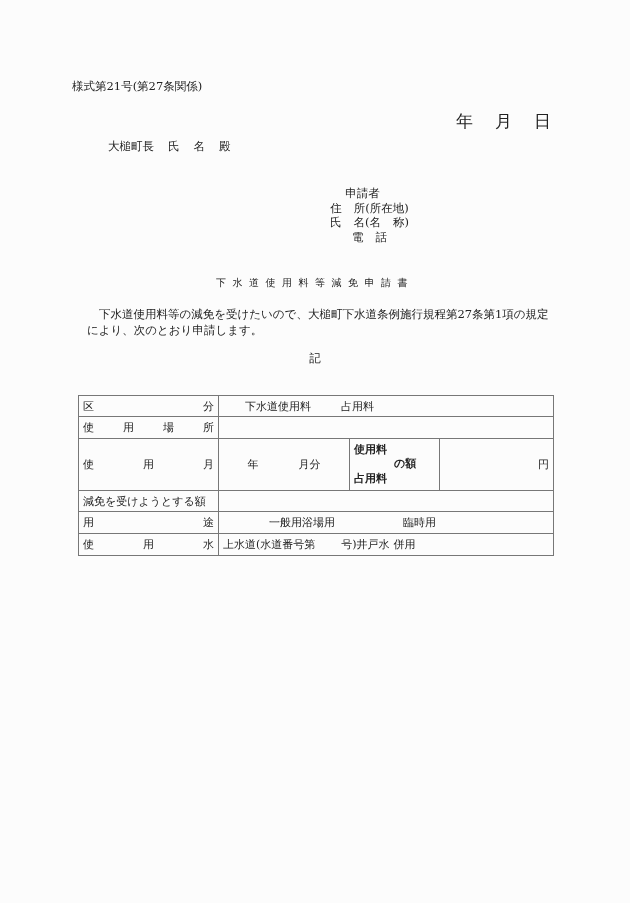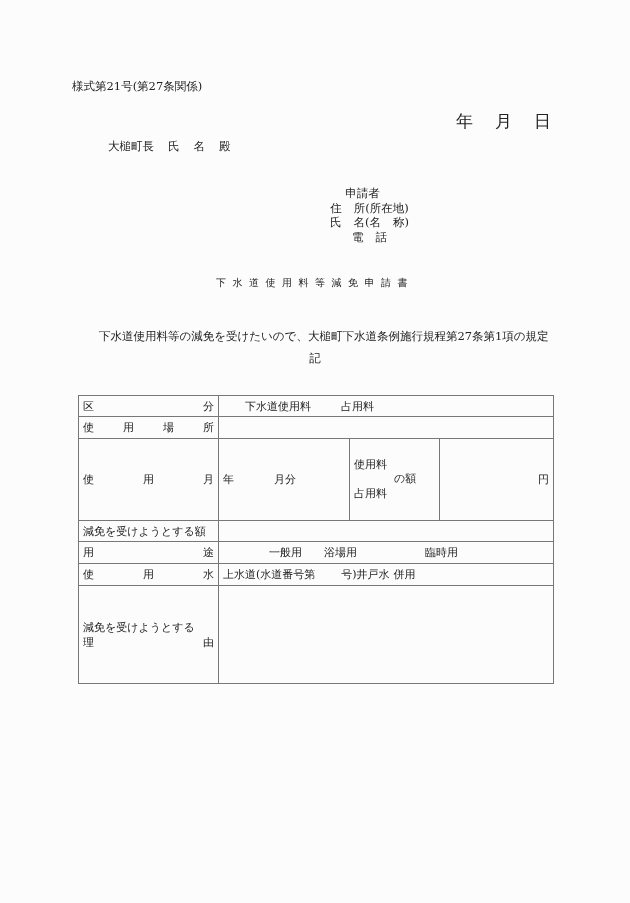--- a/index.html
+++ b/index.html
@@ -27,21 +27,21 @@
     .addressee { left: 108px; top: 139px; font-size: 11.5px; }
     .addressee .sp { display: inline-block; width: 14px; }
 
     .applicant { left: 316px; top: 186px; font-size: 11.5px; line-height: 14.5px; text-align: center; }
     .applicant .indent { padding-left: 14px; }
     .applicant .sp { display: inline-block; width: 12px; }
 
     .doc-title { left: 0; width: 630px; top: 276px; text-align: center; font-size: 10px; letter-spacing: 6.5px; }
 
     .body-text { left: 87px; top: 306px; width: 470px; font-size: 11.5px; line-height: 16px; white-space: normal; }
-    .body-text .l1 { padding-left: 12px; display: block; white-space: nowrap; margin-top: 22px; }
+    .body-text .l1 { padding-left: 12px; display: block; white-space: nowrap; }
     .body-text .l2 { display: block; white-space: nowrap; }
 
     .ki { left: 0; width: 630px; top: 351px; text-align: center; font-size: 11.5px; }
 
     table.form-table {
       position: absolute;
       left: 78px;
       top: 395px;
       width: 475px;
       border-collapse: collapse;
@@ -64,29 +64,29 @@
     .r3 td { height: 49px; }
     .r4 td { height: 20px; }
     .r5 td { height: 21px; }
     .r6 td { height: 21px; }
     .r7 td { height: 97px; }
 
     .opt { display: inline-block; }
     .fee-type-cell .opt1 { margin-left: 22px; }
     .fee-type-cell .opt2 { margin-left: 30px; }
 
-    .month-cell { text-align: left; padding-right: 4px !important; margin-left: 48px; }
+    .month-cell { text-align: center; padding-right: 4px !important; margin-left: 48px; }
     .month-cell .gap { display: inline-block; width: 40px; }
 
-    .amount-label { line-height: 14.5px; padding: 16px 4px !important; }
+    .amount-label { line-height: 14.5px; padding: 1px 4px !important; font-weight: bold; }
     .amount-label .mid { padding-left: 40px; }
     .yen-cell { text-align: right; padding-right: 4px !important; }
 
     .purpose-cell .o1 { margin-left: 46px; }
-    .purpose-cell .o2 { margin-left: 22px; }
+    .purpose-cell .o2 { }
     .purpose-cell .o3 { margin-left: 20px; padding-left: 48px; }
 
     .water-cell .gap1 { display: inline-block; width: 26px; }
     .water-cell .o2 { }
     .water-cell .o3 { margin-left: 4px; }
 
     .reason-label { line-height: 15px; }
   </style>
 </head>
 <body>
@@ -111,20 +111,21 @@
   </div>
   <div class="indent">
     <span>電</span><span class="sp"></span><span>話</span>
   </div>
 </div>
 
 <div class="abs doc-title">下水道使用料等減免申請書</div>
 
 <div class="abs body-text">
   <span class="l1">下水道使用料等の減免を受けたいので、大槌町下水道条例施行規程第27条第1項の規定</span>
+  <span class="l2">により、次のとおり申請します。</span>
 </div>
 
 <div class="abs ki">記</div>
 
 <table class="form-table">
   <colgroup>
     <col style="width:140px">
     <col style="width:131px">
     <col style="width:90px">
     <col style="width:114px">
@@ -199,24 +200,14 @@
         <span>使</span>
         <span>用</span>
         <span>水</span>
       </div>
     </td>
     <td colspan="3" class="water-cell">
       <span class="opt">上水道(水道番号第</span><span class="gap1"></span><span class="opt">号)</span><span class="opt o2">井戸水</span><span class="opt o3">併用</span>
     </td>
   </tr>
 
-  <tr class="r7">
-    <td class="reason-label">
-      <div>減免を受けようとする</div>
-      <div class="spread">
-        <span>理</span>
-        <span>由</span>
-      </div>
-    </td>
-    <td colspan="3"></td>
-  </tr>
 </tbody>
   </table>
 
 </body></html>

